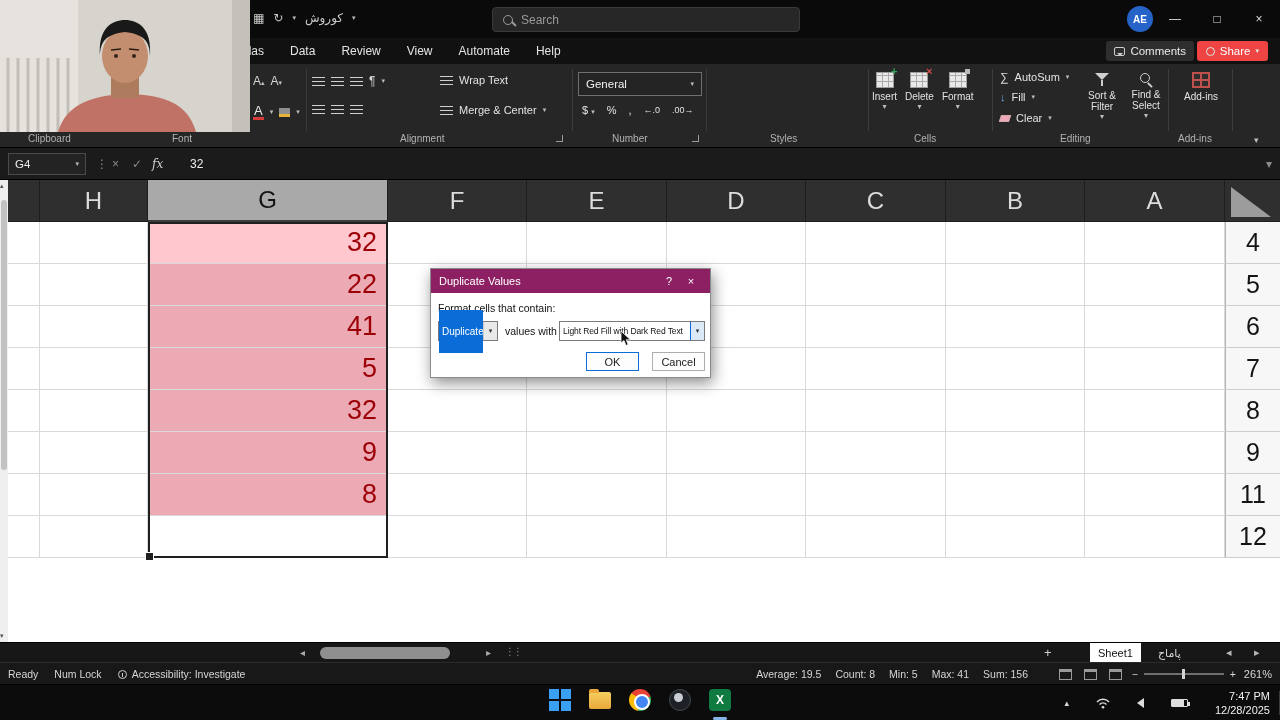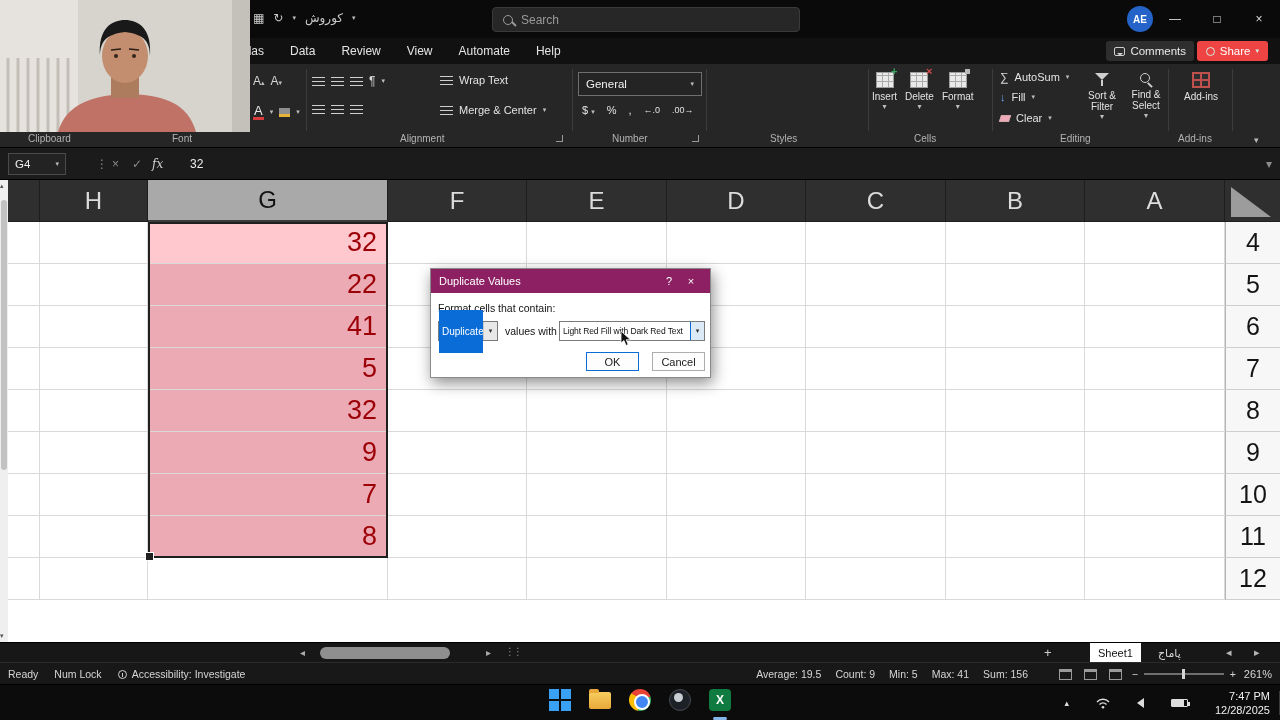--- a/index.html
+++ b/index.html
@@ -77,21 +77,21 @@
   .addins-grid-icon{display:inline-block;width:18px;height:16px;border:2px solid #c0504d;background:
       linear-gradient(#c0504d,#c0504d) 50% 0/2px 100% no-repeat,
       linear-gradient(#c0504d,#c0504d) 0 50%/100% 2px no-repeat,#2e2e2e}
   .fill-arrow{color:#6fa8f5;font-size:11px}
   .clear-eraser{display:inline-block;width:10px;height:7px;background:#f0a7b8;transform:skewX(-18deg);border:1px solid #caa}
   .fontcolor-a{font-size:13px;color:#e8e8e8;border-bottom:3px solid #d83b3b;line-height:1;padding:0 1px}
   .fillbucket{display:inline-block;width:11px;height:9px;background:#8f8f8f;border-bottom:3px solid #e8b339}
 
   
   .fbar{position:absolute;top:148px;left:0;right:0;height:32px;background:#1b1b1b;border-bottom:1px solid #000}
-  .namebox{position:absolute;left:8px;top:5px;width:58px;height:22px;background:#232323;border:1px solid #4a4a4a;
+  .namebox{position:absolute;left:8px;top:5px;width:78px;height:22px;background:#232323;border:1px solid #4a4a4a;
            display:flex;align-items:center;justify-content:space-between;padding:0 6px;font-size:11.5px;color:#eee}
   .fb-ico{position:absolute;top:5px;height:22px;display:flex;align-items:center;font-size:12px;color:#8b8b8b}
   .fxlabel{font-style:italic;font-family:"DejaVu Serif",serif;color:#cfcfcf}
   .fb-value{position:absolute;left:190px;top:5px;height:22px;display:flex;align-items:center;font-size:12px;color:#ededed}
 
   
   .vscroll{position:absolute;left:0;top:180px;width:8px;height:462px;background:#efefef}
   .vscroll .thumb{position:absolute;left:1px;top:20px;width:6px;height:270px;background:#c2c2c2;border-radius:3px}
   .vscroll .a-up{position:absolute;left:0;top:2px;font-size:7px;color:#555}
   .vscroll .a-dn{position:absolute;left:0;bottom:2px;font-size:7px;color:#555}
@@ -458,32 +458,20 @@
           <div class="cell" style="width: 140px;"></div>
           <div class="cell" style="width: 139px;"></div>
           <div class="cell" style="width: 140px;"></div>
           <div class="cell" style="width: 139px;"></div>
           <div class="cell" style="width: 140px;"></div>
           <div class="row-h">9</div>
         </div>
         <div class="grow">
           <div class="cell" style="width: 32px;"></div>
           <div class="cell" style="width: 108px;"></div>
-          <div class="cell pink" style="width: 240px;">7</div>
-          <div class="cell" style="width: 139px;"></div>
-          <div class="cell" style="width: 140px;"></div>
-          <div class="cell" style="width: 139px;"></div>
-          <div class="cell" style="width: 140px;"></div>
-          <div class="cell" style="width: 139px;"></div>
-          <div class="cell" style="width: 140px;"></div>
-          <div class="row-h">10</div>
-        </div>
-        <div class="grow">
-          <div class="cell" style="width: 32px;"></div>
-          <div class="cell" style="width: 108px;"></div>
           <div class="cell pink" style="width: 240px;">8</div>
           <div class="cell" style="width: 139px;"></div>
           <div class="cell" style="width: 140px;"></div>
           <div class="cell" style="width: 139px;"></div>
           <div class="cell" style="width: 140px;"></div>
           <div class="cell" style="width: 139px;"></div>
           <div class="cell" style="width: 140px;"></div>
           <div class="row-h">11</div>
         </div>
         <div class="grow">
@@ -544,21 +532,21 @@
     <div class="sb-left">
       <span>Ready</span>
       <span>Num Lock</span>
       <span class="acc-wrap">
         <span class="acc-ico"></span>
         <span>Accessibility: Investigate</span>
       </span>
     </div>
     <div id="status-stats">
         <span class="stat">Average: 19.5</span>
-        <span class="stat">Count: 9</span>
+        <span class="stat">Count: 8</span>
         <span class="stat">Min: 5</span>
         <span class="stat">Max: 41</span>
         <span class="stat">Sum: 156</span>
       </div>
     <div class="view-icons">
       <span class="vico"></span>
       <span class="vico"></span>
       <span class="vico"></span>
     </div>
     <span class="zoom-minus">−</span>

